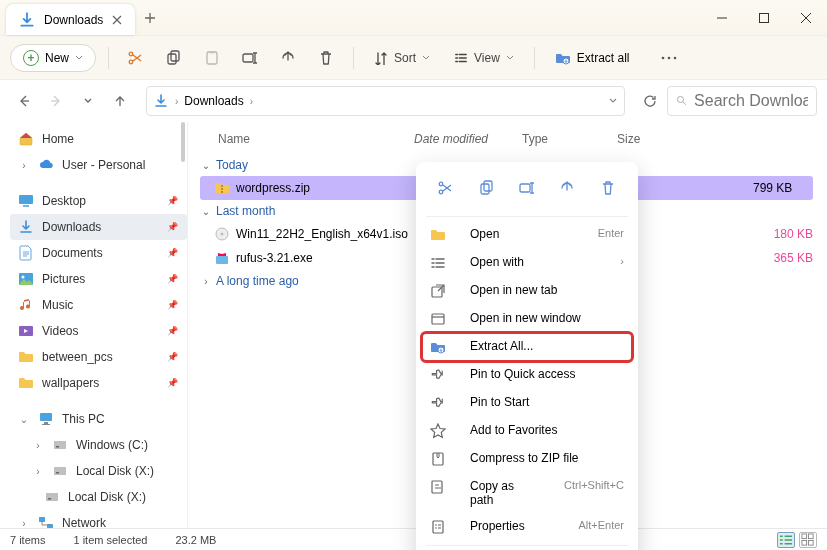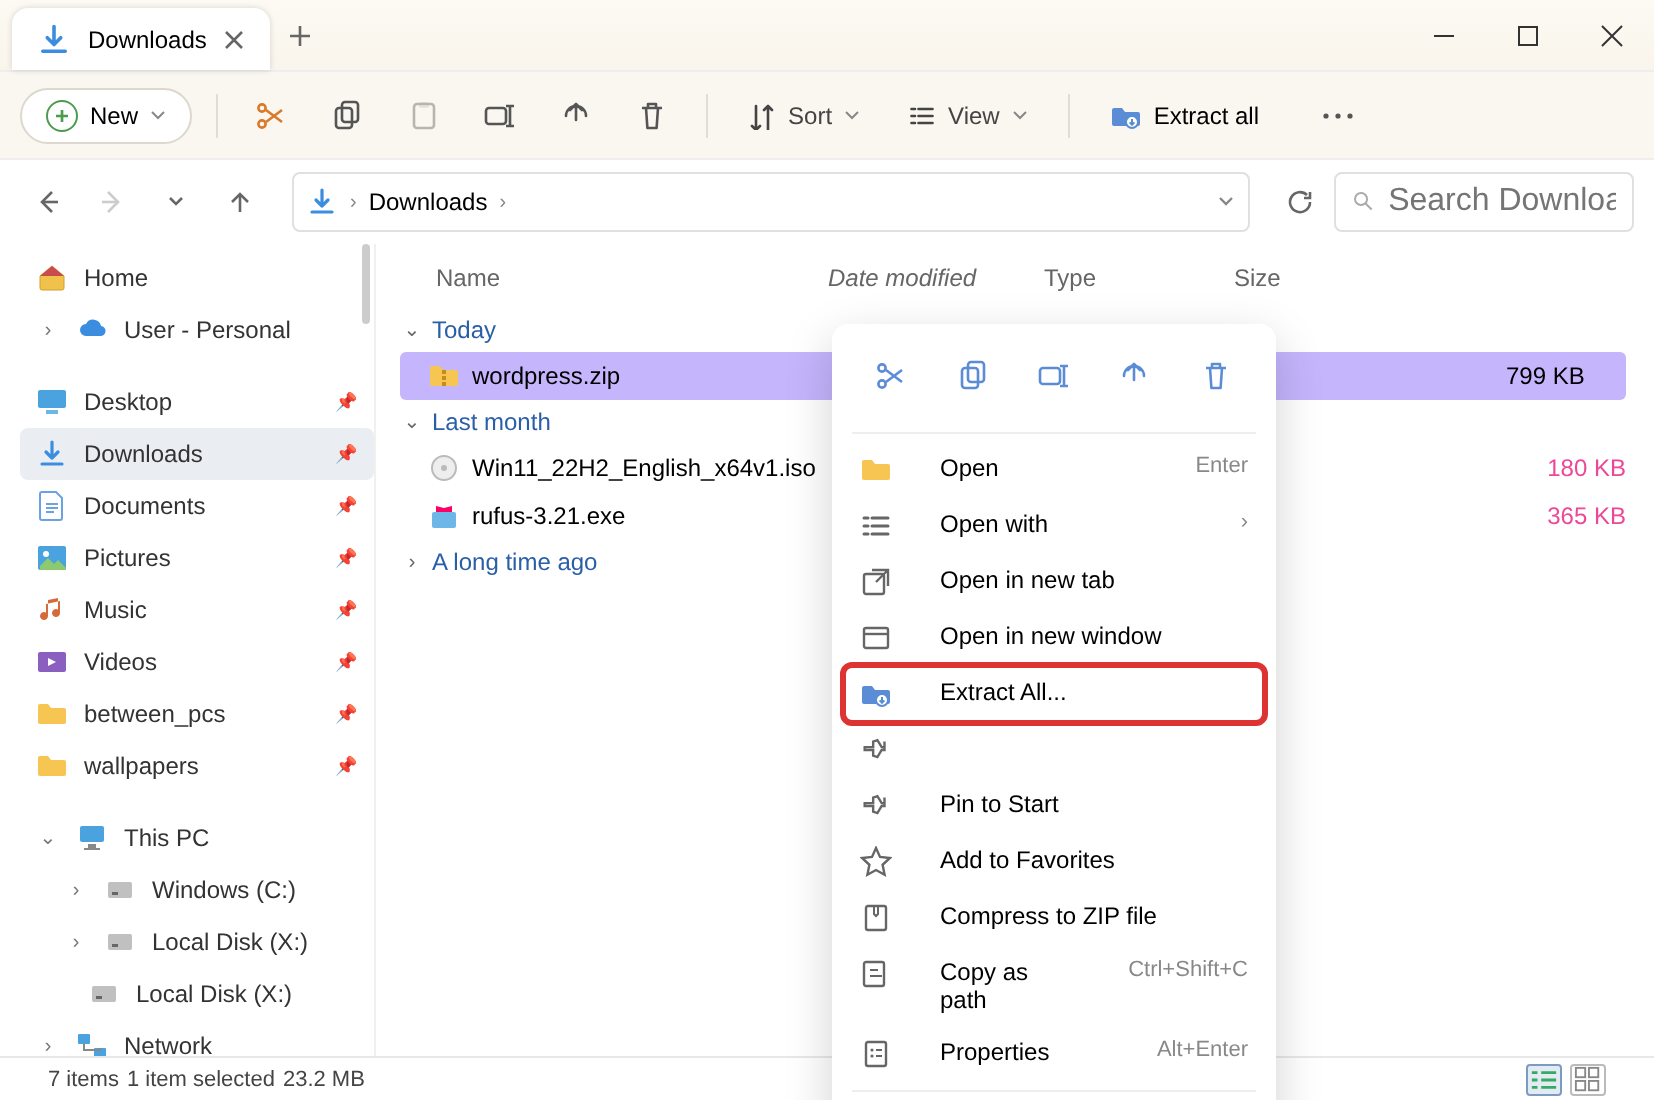--- a/index.html
+++ b/index.html
@@ -54,21 +54,21 @@
 .col-size { }
 .group { display: flex; align-items: center; gap: 4px; color: #2a5fa7; font-size: 12px; padding: 4px 0 4px 0; }
 .group .caret { color: #666; font-size: 10px; width: 12px; text-align: center; }
 .file-row { display: flex; align-items: center; padding: 4px 0 4px 14px; gap: 6px; }
 .file-row.selected { background: #c4b5fd; border-radius: 3px; margin-right: 10px; }
 .file-row .icon { width: 16px; height: 16px; }
 .file-row .name { width: 380px; }
 .file-row .size { color: #ec4899; }
 .file-row.selected .size-cell { margin-left: auto; width: 60px; padding-right: 10px; }
 
-.status-bar { height: 22px; border-top: 1px solid #e8e8e8; display: flex; align-items: center; padding: 0 24px; font-size: 11px; color: #444; gap: 4px; }
+.status-bar { height: 22px; border-top: 1px solid #e8e8e8; display: flex; align-items: center; padding: 0 10px; font-size: 11px; color: #444; gap: 28px; }
 .status-bar .view-icons { margin-left: auto; display: flex; gap: 4px; }
 .view-icon { width: 18px; height: 16px; border: 1px solid #bbb; border-radius: 2px; display: flex; align-items: center; justify-content: center; }
 .view-icon.active { background: #e3eaf2; border-color: #7a9bc2; }
 
 .context-menu { position: absolute; left: 416px; top: 162px; width: 222px; background: #fff; border-radius: 8px; box-shadow: 0 8px 24px rgba(0,0,0,.18); padding: 6px; font-size: 12px; }
 .ctx-icon-row { display: flex; justify-content: space-around; padding: 6px 4px 10px; }
 .ctx-icon-row .ci { width: 28px; height: 28px; display: flex; align-items: center; justify-content: center; color: #4a6; }
 .ctx-sep { height: 1px; background: #eee; margin: 4px 4px; }
 .ctx-item { display: flex; gap: 24px; padding: 6px 8px; border-radius: 4px; }
 .ctx-item .ci { width: 16px; height: 16px; flex-shrink: 0; }
@@ -615,20 +615,21 @@
   <div class="ctx-item highlight">
       <svg class="ci" viewBox="0 0 16 16">
         <use href="#svg-extract"></use>
       </svg>
       <span class="label">Extract All...</span>
     </div>
   <div class="ctx-item">
       <svg class="ci" viewBox="0 0 16 16" style="color:#666">
         <use href="#svg-pin"></use>
       </svg>
+      <span class="label">Pin to Quick access</span>
     </div>
   <div class="ctx-item">
       <svg class="ci" viewBox="0 0 16 16" style="color:#666">
         <use href="#svg-pin"></use>
       </svg>
       <span class="label">Pin to Start</span>
     </div>
   <div class="ctx-item">
       <svg class="ci" viewBox="0 0 16 16" style="color:#666">
         <use href="#svg-star"></use>

